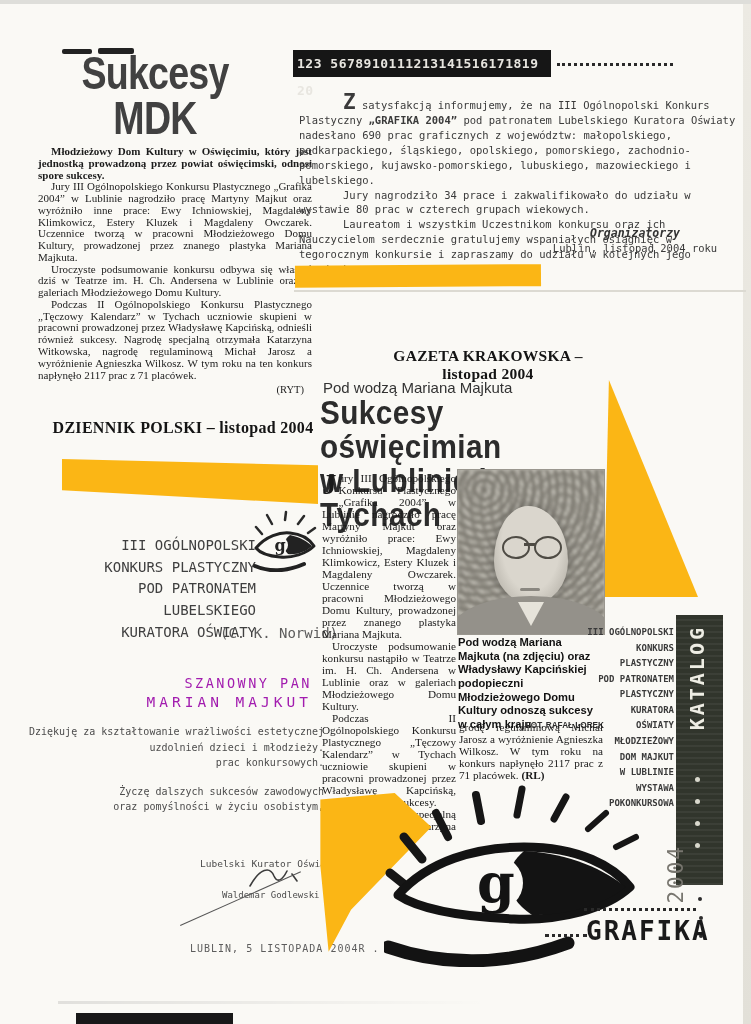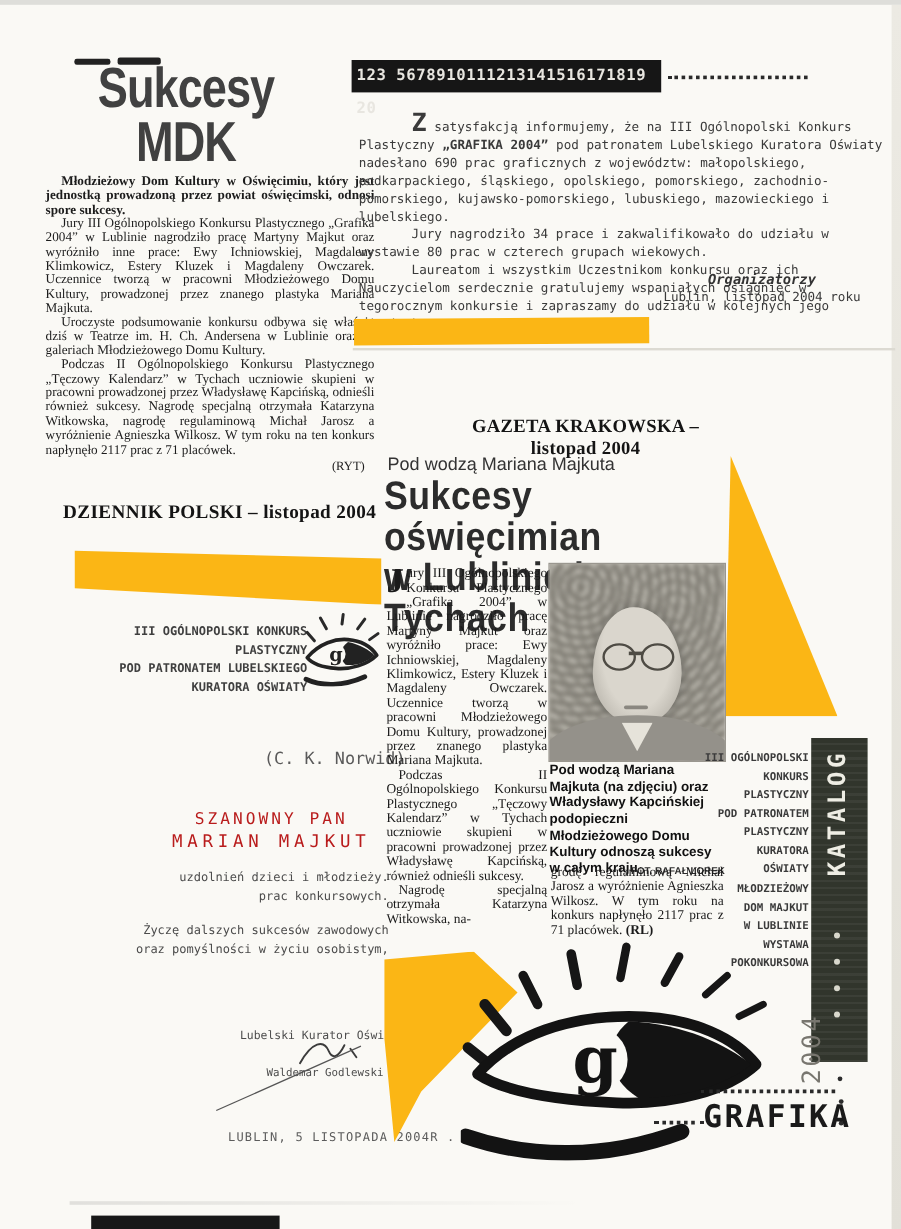--- a/index.html
+++ b/index.html
@@ -38,27 +38,27 @@
   .tw-letter p { margin:0; text-indent:44px; }
   .init-z { font-size:21px; font-weight:bold; line-height:1; }
   .bold { font-weight:bold; }
   .signoff { left:545px; top:222px; width:180px; text-align:center;
     font-weight:bold; font-style:italic; font-size:11.5px; color:#333; }
   .signplace { left:522px; top:238px; width:226px; text-align:center;
     font-size:10.5px; color:#3a3a3a; }
   .grey-edge { left:294px; top:286px; width:452px; height:1.5px; background:#dcdad2; position:absolute; }
 
   
-  .letterhead { left:56px; top:515px; width:200px; text-align:right;
-    font-weight:bold; font-size:10px; line-height:1.55; color:#3f3f3f; }
+  .letterhead { left:56px; top:531px; width:200px; text-align:right;
+    font-weight:normal; font-size:14px; line-height:1.55; color:#3f3f3f; }
   .motto { left:168px; top:573px; width:170px; text-align:right;
     font-size:9.3px; line-height:1.5; color:#5a5a5a; }
   .motto-author { left:218px; top:621px; width:120px; text-align:right;
     font-size:14px; color:#5a5a5a; }
-  .salutation { left:140px; top:671px; width:172px; text-align:center; color:#b91c1c; }
+  .salutation { left:140px; top:671px; width:172px; text-align:right; color:#a21caf; }
   .salutation .s1 { font-size:13.5px; letter-spacing:2.5px; }
   .salutation .s2 { font-size:14.5px; letter-spacing:4px; margin-top:3px; }
   .kl-body { left:28px; top:720px; width:296px; text-align:right;
     font-size:10px; line-height:1.55; color:#4c4c4c; }
   .kl-gap { height:13px; }
   .signer-title { left:200px; top:854px; width:150px; font-size:9.5px; color:#4c4c4c; }
   .signer-name { left:222px; top:886px; width:140px; font-size:9px; color:#4c4c4c; }
   .sig-line { left:180px; top:921px; width:132px; height:0;
     border-top:1.5px solid #555; transform:rotate(-24deg); transform-origin:left top; position:absolute; }
   .dateline { left:190px; top:939px; font-size:10px; letter-spacing:1px; color:#5c5c5c; }
@@ -181,20 +181,21 @@
   </svg>
 
   <div class="abs mono motto-author">(C. K. Norwid)</div>
 
   <div class="abs mono salutation">
     <div class="s1">SZANOWNY PAN</div>
     <div class="s2">MARIAN MAJKUT</div>
   </div>
 
   <div class="abs mono kl-body">
+    <div>Dziękuję za kształtowanie wrażliwości estetycznej</div>
     <div>uzdolnień dzieci i młodzieży.</div>
     <div>prac konkursowych.</div>
     <div class="kl-gap"></div>
     <div>Życzę dalszych sukcesów zawodowych</div>
     <div>oraz pomyślności w życiu osobistym,</div>
   </div>
 
   <div class="abs mono signer-title">Lubelski Kurator Oświaty</div>
   <svg class="abs" style="left:246px;top:860px;" width="64" height="28" viewBox="0 0 64 28">
     <path d="M4 22 C 14 4 24 2 28 12 C 31 19 36 17 41 7 M46 10 L51 17" stroke="#3c3c3c" stroke-width="1.6" fill="none" stroke-linecap="round"></path>
@@ -209,20 +210,21 @@
   <div class="abs sans gz-kicker">Pod wodzą Mariana Majkuta</div>
   <div class="abs gz-headline">
     <span>Sukcesy oświęcimian</span>
     <span>w Lublinie i Tychach</span>
   </div>
 
   <div class="yellow" style="left:599px;top:376px;width:99px;height:217px;clip-path:polygon(10% 0,5% 100%,100% 100%);"></div>
 
   <div class="gz-col" style="left:322px;top:468px;width:134px;" lang="pl">
     <p class="first"><span class="dropcap-j">J</span><span>ury III Ogólnopolskiego Konkursu Plastycznego „Grafika 2004” w Lublinie nagrodziło pracę Martyny Majkut oraz wyróżniło prace: Ewy Ichniowskiej, Magdaleny Klimkowicz, Estery Kluzek i Magdaleny Owczarek. Uczennice tworzą w pracowni Młodzieżowego Domu Kultury, prowadzonej przez znanego plastyka Mariana Majkuta.</span></p>
+    <p>Uroczyste podsumowanie konkursu nastąpiło w Teatrze im. H. Ch. Andersena w Lublinie oraz w galeriach Młodzieżowego Domu Kultury.</p>
     <p>Podczas II Ogólnopolskiego Konkursu Plastycznego „Tęczowy Kalendarz” w Tychach uczniowie skupieni w pracowni prowadzonej przez Władysławę Kapcińską, również odnieśli sukcesy.</p>
     <p>Nagrodę specjalną otrzymała Katarzyna Witkowska, na-</p>
   </div>
 
   <div class="photo">
     <div class="photo-noise"></div>
     <div class="face"></div>
     <div class="lens l"></div>
     <div class="lens r"></div>
     <div class="bridge"></div>

